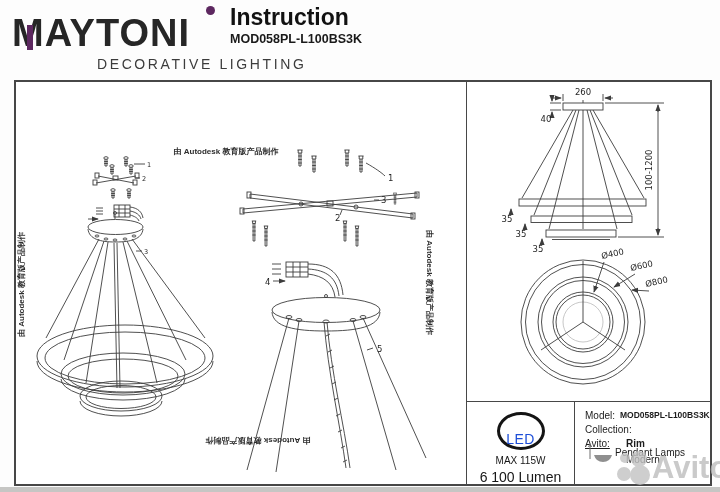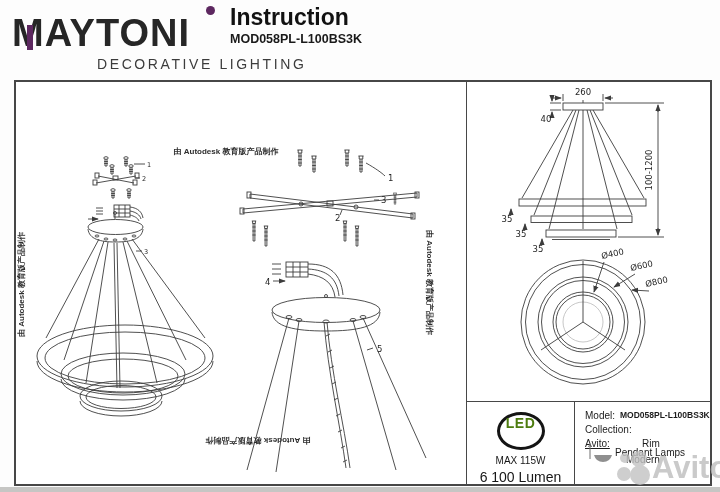--- a/index.html
+++ b/index.html
@@ -18,21 +18,21 @@
   .mainbox{position:absolute;left:14px;top:80px;width:698px;height:406px;border:2px solid #474747;
            box-sizing:border-box;background:#fff;}
   .vdivider{position:absolute;left:450px;top:0;height:402px;width:0;border-left:1.5px solid #474747;}
   .draw-left{position:absolute;left:0;top:0;}
   .draw-right{position:absolute;left:451px;top:0;}
   .inforow{position:absolute;left:451px;top:319px;width:243px;height:83px;border-top:1.5px solid #474747;
            display:flex;}
   .cell-led{width:108px;border-right:1.5px solid #474747;box-sizing:border-box;display:flex;
             flex-direction:column;align-items:center;padding-top:10px;}
   .led-circle{width:42px;height:42px;border:3px solid #141414;border-radius:50%;display:flex;
-              align-items:flex-start;justify-content:center;font-size:14px;font-weight:700;letter-spacing:.5px;color:#4d7c0f;}
+              align-items:flex-end;justify-content:center;font-size:14px;font-weight:400;letter-spacing:.5px;color:#1d4ed8;}
   .led-max{font-size:10px;margin-top:5px;color:#161616;}
   .led-lumen{font-size:14px;margin-top:3px;color:#161616;}
   .cell-model{position:relative;flex:1;}
   .mrow{position:absolute;font-size:10px;color:#1c1c1c;white-space:nowrap;}
   .mval{font-weight:400;}
   .mval-model{font-weight:700;font-size:8.5px;}
   .series-u{text-decoration:underline;}
   
   .adwm{position:absolute;font-size:8px;font-weight:700;color:#2e2e2e;white-space:nowrap;
         width:140px;text-align:center;}
@@ -264,21 +264,21 @@
         </div>
         <div class="led-max">MAX 115W</div>
         <div class="led-lumen">6 100 Lumen</div>
       </div>
       <div class="cell-model">
         <div class="mrow" style="left:10px;top:8px;">Model:</div>
         <div class="mrow mval-model" style="left:45px;top:8px;">MOD058PL-L100BS3K</div>
         <div class="mrow" style="left:10px;top:22px;">Collection:</div>
         <div class="mrow mval" style="left:51px;top:24px;margin-top:28px;">Modern</div>
         <div class="mrow series-u" style="left:10px;top:36px;">Avito:</div>
-        <div class="mrow mval" style="left:67px;top:36px;">Rim</div>
+        <div class="mrow mval" style="left:51px;top:36px;font-weight:bold;">Rim</div>
         <svg width="26" height="22" style="position:absolute;left:12px;top:41px;">
           <path d="M3,3 L3,16" stroke="#6e6e6e" stroke-width="1" fill="none"></path>
           <path d="M1.5,4 L3,1 L4.5,4" stroke="#6e6e6e" stroke-width="1" fill="none"></path>
           <path d="M7,12 Q9,19 16,19 Q23,19 25,12 Z" fill="#8f8f8f"></path>
         </svg>
         <div class="mrow" style="left:40px;top:45px;">Pendant Lamps</div>
       </div>
     </div>
 
     <div class="avito">

